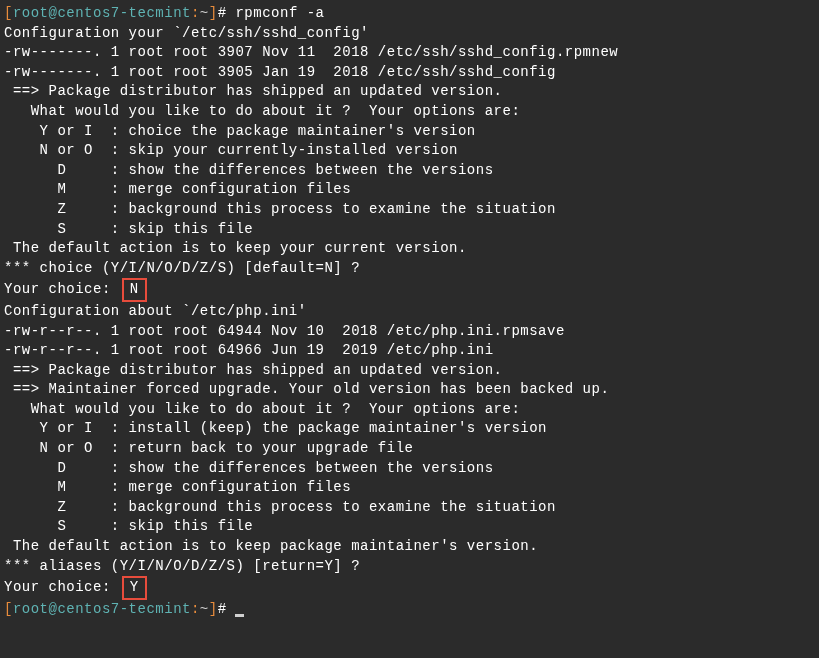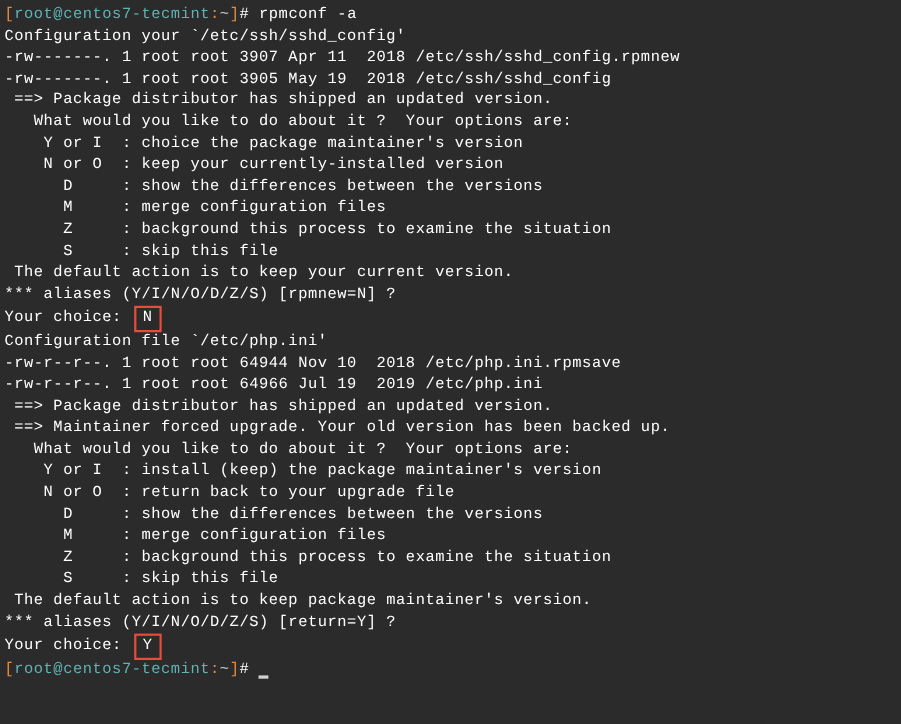--- a/index.html
+++ b/index.html
@@ -34,37 +34,37 @@
       vertical-align: bottom;
       margin-bottom: 2px;
     }
   </style>
 </head>
 <body>
 
 <div class="line"><span class="orange">[</span><span class="teal">root@centos7-tecmint</span><span class="orange">:</span><span class="gray">~</span><span class="orange">]</span><span class="white"># </span><span class="white">rpmconf -a</span></div>
 
 <div class="line white">Configuration your `/etc/ssh/sshd_config'</div>
-<div class="line white">-rw-------. 1 root root 3907 Apr 11  2018 /etc/ssh/sshd_config.rpmnew</div>
-<div class="line white">-rw-------. 1 root root 3905 May 19  2018 /etc/ssh/sshd_config</div>
+<div class="line white">-rw-------. 1 root root 3907 Nov 11  2018 /etc/ssh/sshd_config.rpmnew</div>
+<div class="line white">-rw-------. 1 root root 3905 Jan 19  2018 /etc/ssh/sshd_config</div>
 <div class="line white"> ==&gt; Package distributor has shipped an updated version.</div>
 <div class="line white">   What would you like to do about it ?  Your options are:</div>
 <div class="line white">    Y or I  : choice the package maintainer's version</div>
-<div class="line white">    N or O  : keep your currently-installed version</div>
+<div class="line white">    N or O  : skip your currently-installed version</div>
 <div class="line white">      D     : show the differences between the versions</div>
 <div class="line white">      M     : merge configuration files</div>
 <div class="line white">      Z     : background this process to examine the situation</div>
 <div class="line white">      S     : skip this file</div>
 <div class="line white"> The default action is to keep your current version.</div>
-<div class="line white">*** aliases (Y/I/N/O/D/Z/S) [rpmnew=N] ?</div>
+<div class="line white">*** choice (Y/I/N/O/D/Z/S) [default=N] ?</div>
 <div class="line white"><span>Your choice:</span> <span class="redbox"><span>N</span></span></div>
 
-<div class="line white">Configuration file `/etc/php.ini'</div>
+<div class="line white">Configuration about `/etc/php.ini'</div>
 <div class="line white">-rw-r--r--. 1 root root 64944 Nov 10  2018 /etc/php.ini.rpmsave</div>
-<div class="line white">-rw-r--r--. 1 root root 64966 Jul 19  2019 /etc/php.ini</div>
+<div class="line white">-rw-r--r--. 1 root root 64966 Jun 19  2019 /etc/php.ini</div>
 <div class="line white"> ==&gt; Package distributor has shipped an updated version.</div>
 <div class="line white"> ==&gt; Maintainer forced upgrade. Your old version has been backed up.</div>
 <div class="line white">   What would you like to do about it ?  Your options are:</div>
 <div class="line white">    Y or I  : install (keep) the package maintainer's version</div>
 <div class="line white">    N or O  : return back to your upgrade file</div>
 <div class="line white">      D     : show the differences between the versions</div>
 <div class="line white">      M     : merge configuration files</div>
 <div class="line white">      Z     : background this process to examine the situation</div>
 <div class="line white">      S     : skip this file</div>
 <div class="line white"> The default action is to keep package maintainer's version.</div>

